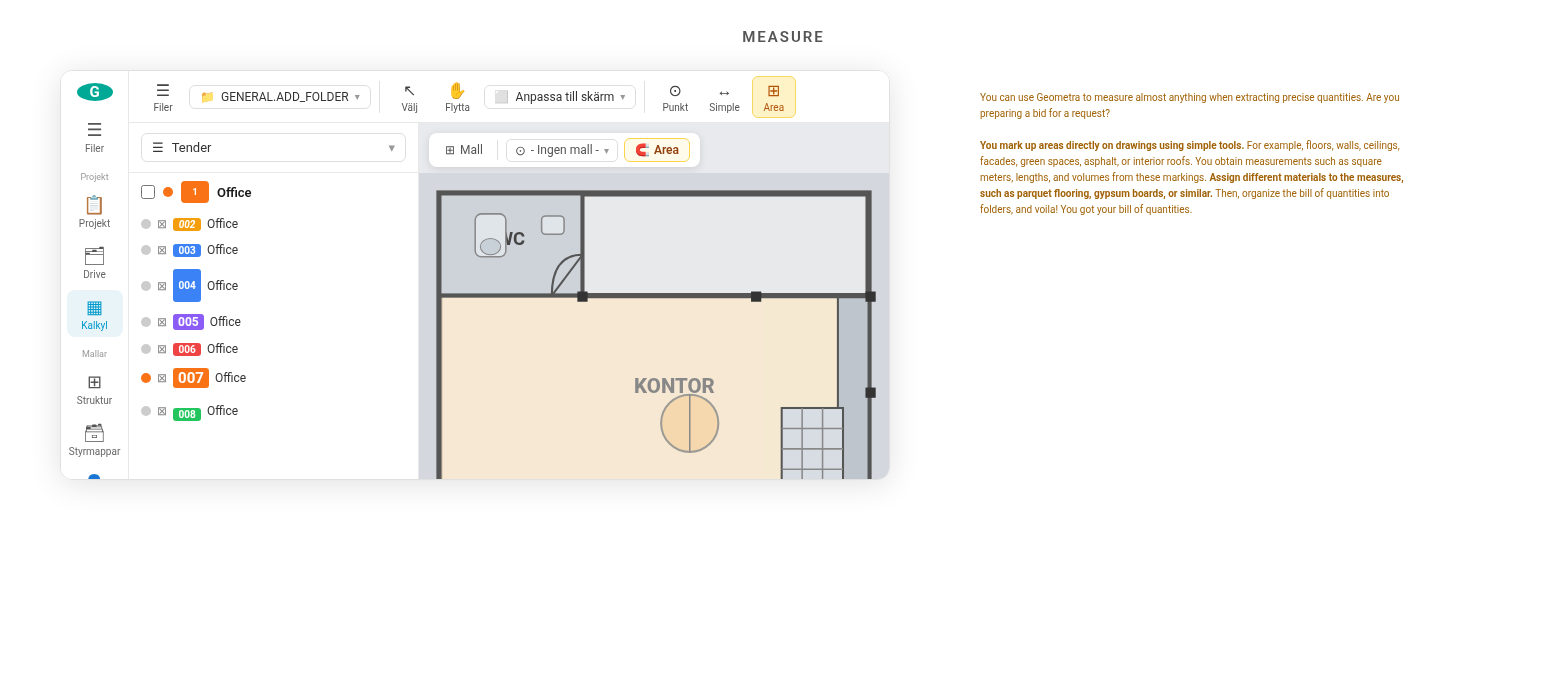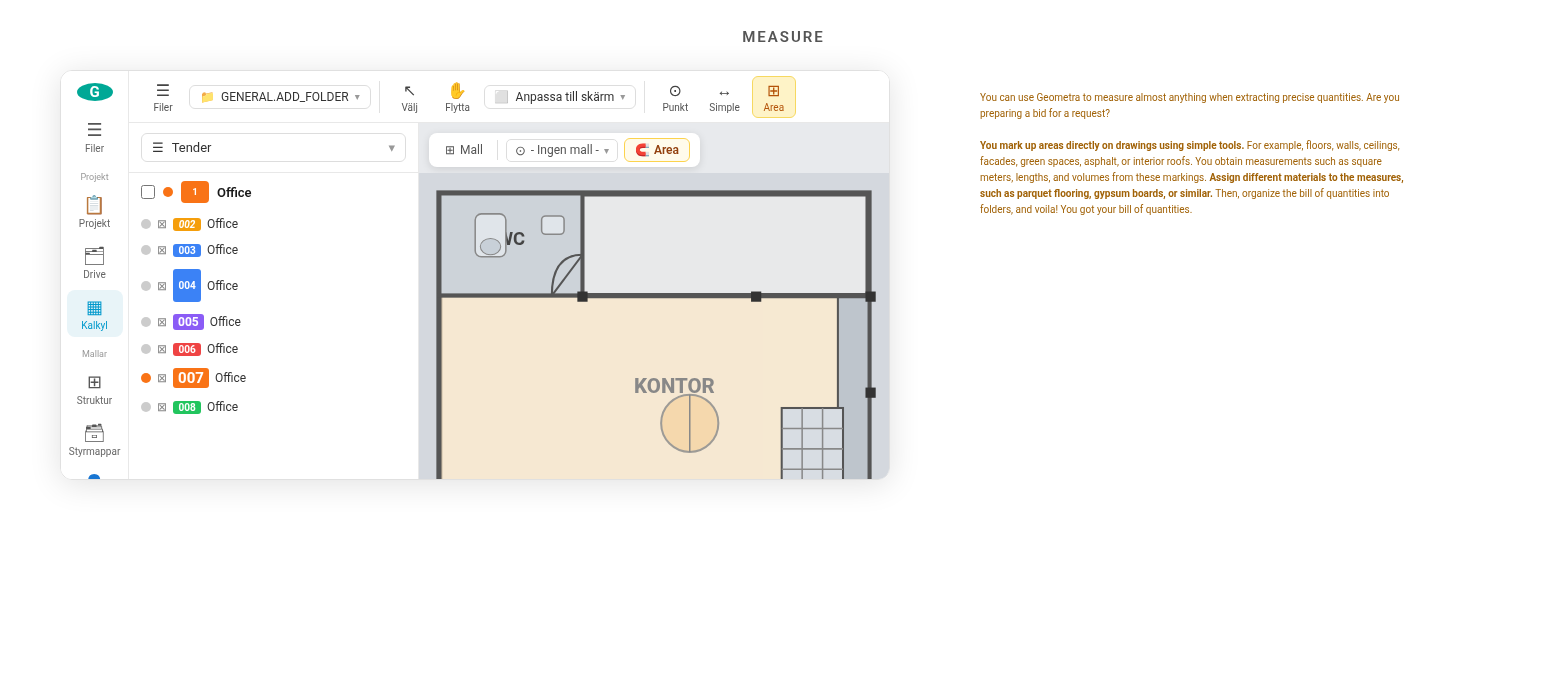--- a/index.html
+++ b/index.html
@@ -322,21 +322,21 @@
     .text-panel strong {
       font-weight: 700;
     }
 
     
     .bg-orange { background: #f97316; }
     .bg-amber  { background: #f59e0b; }
     .bg-teal   { background: #14b8a6; }
     .bg-blue   { background: #3b82f6; }
     .bg-purple { background: #8b5cf6; }
-    .bg-green  { background: #22c55e; }
+    .bg-green  { background: #22c55e; margin-top: 8px; }
     .bg-red    { background: #ef4444; }
   </style>
 </head>
 <body>
 
 <div class="page-header">
   <div class="measure-label">MEASURE</div>
 </div>
 
 <div class="main-layout">

